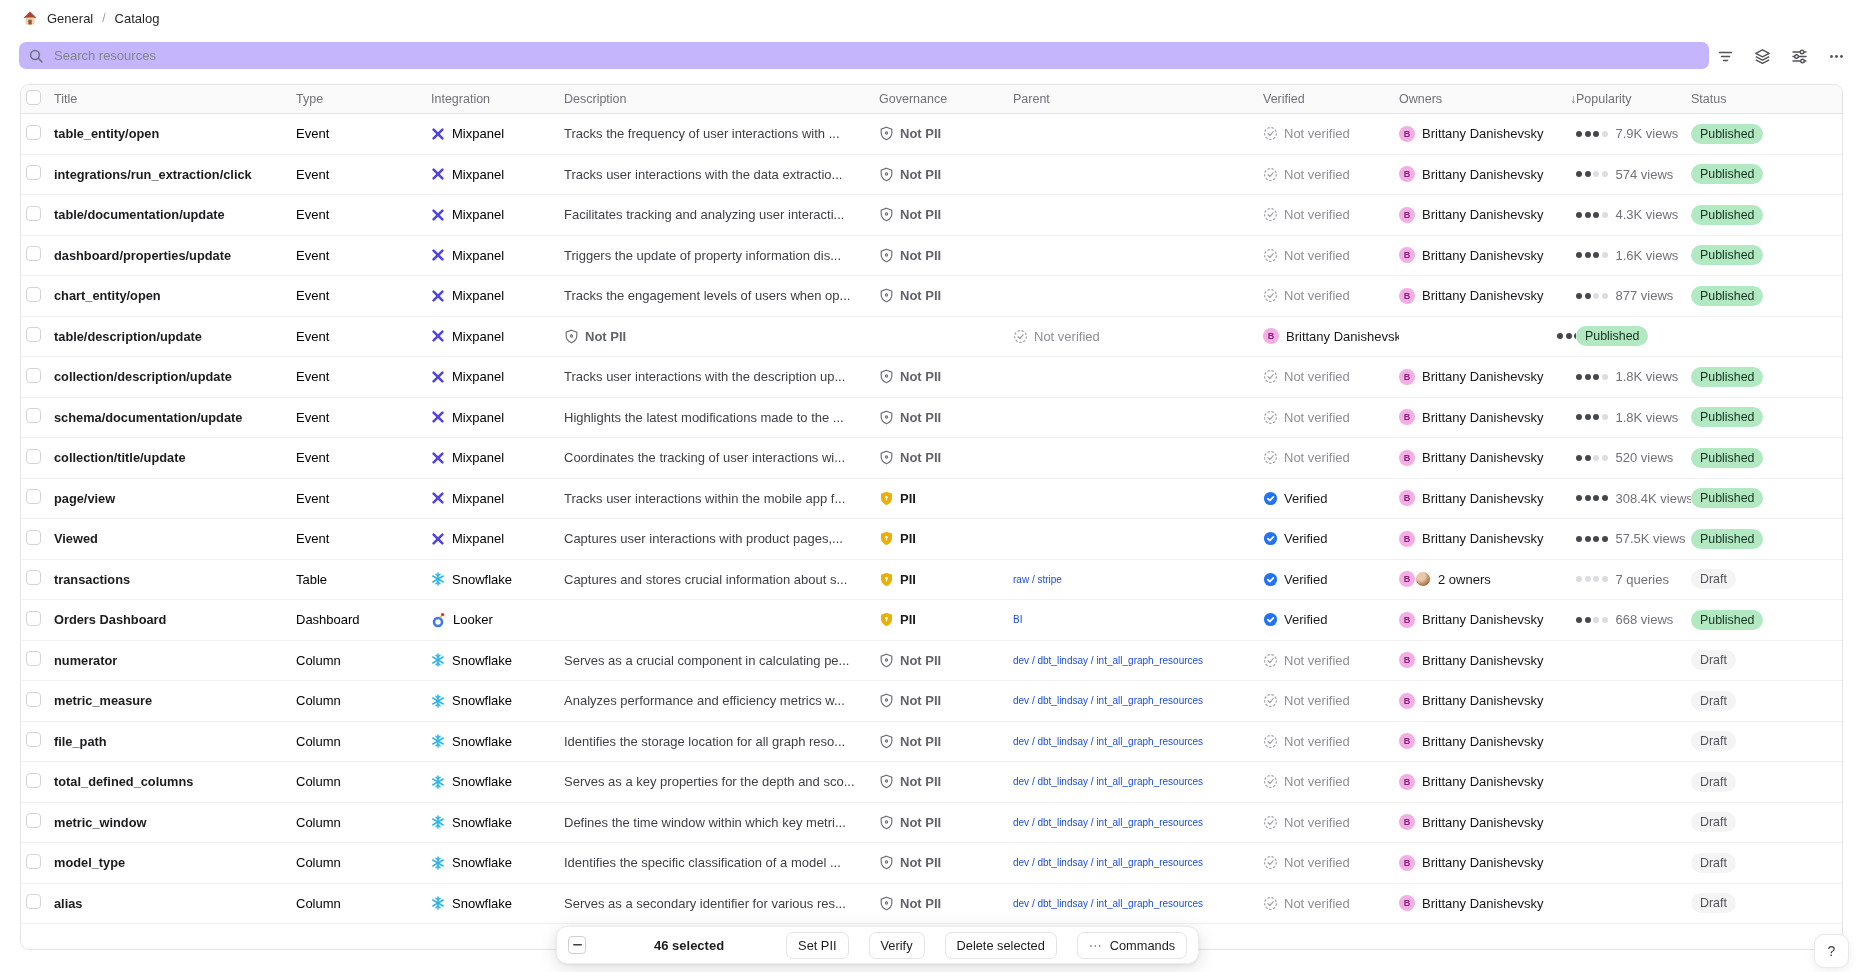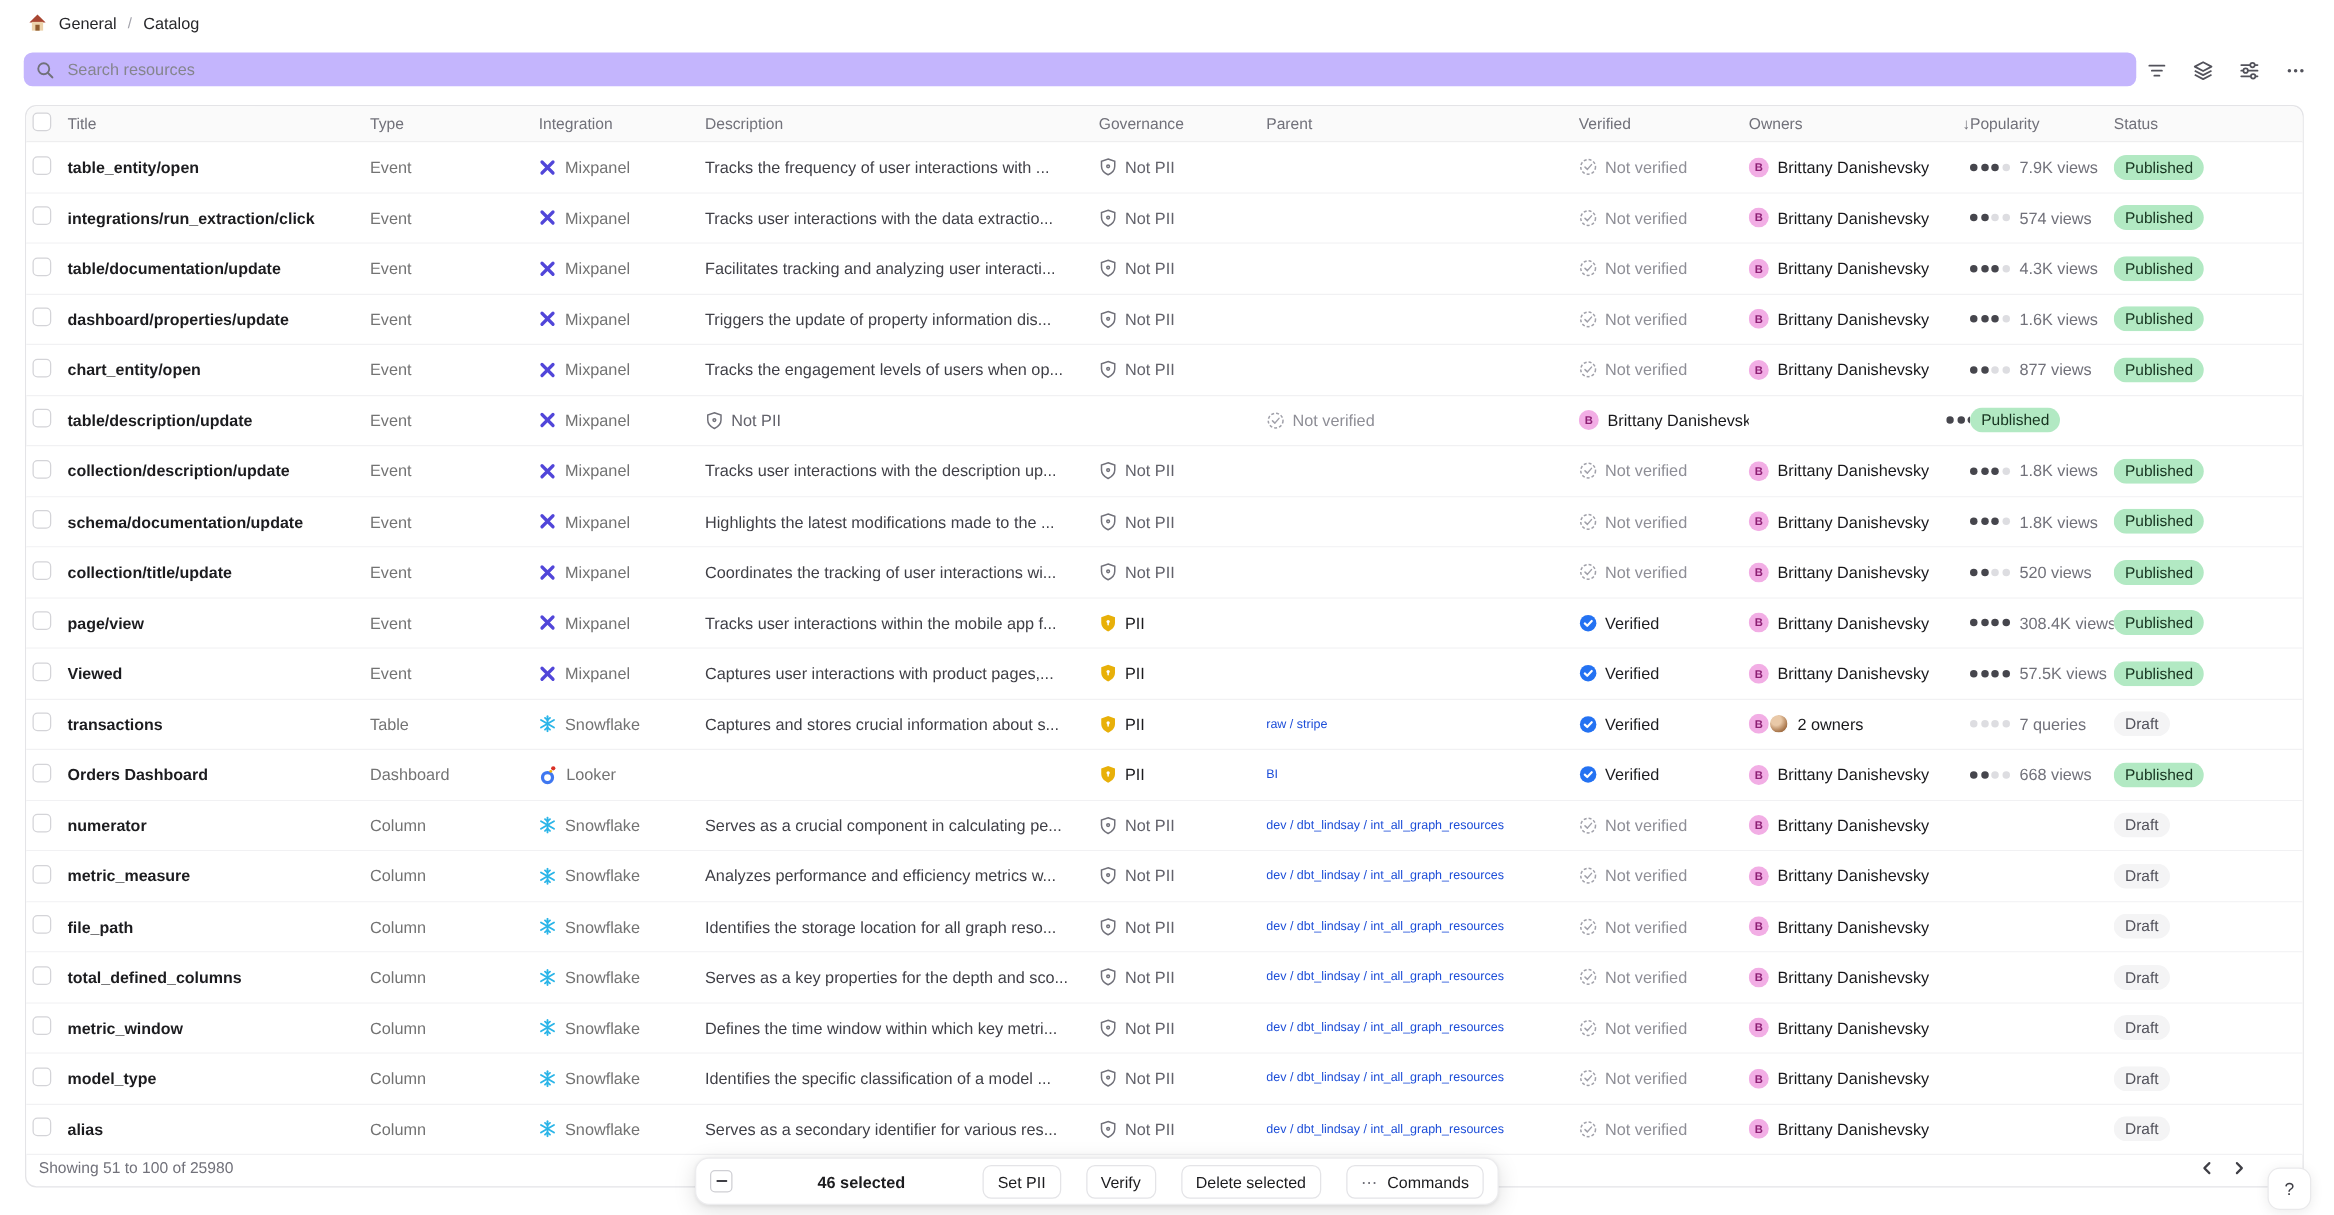--- a/index.html
+++ b/index.html
@@ -31,28 +31,28 @@
     color:#71717a; font-size:12.5px; }
   .th { overflow:hidden; white-space:nowrap; }
   .sort-arrow { color:#71717a; font-size:12px; text-align:right; }
   .tbody { position:relative; }
   .row { height:40.5px; border-bottom:1px solid #f1f1f3; position:relative; background:#fff; cursor:pointer; }
   .row.raised { z-index:2; background:transparent; }
   .cell { overflow:hidden; white-space:nowrap; padding-right:12px; }
   .cb-cell { padding-left:5px; overflow:visible; }
   .checkbox { width:15px; height:15px; border:1.5px solid #d4d4d8; border-radius:4px; background:#fff; display:inline-block; cursor:pointer; }
   .title { font-weight:700; font-size:12.8px; color:#1c1c1f; }
-  .muted { color:#737373; }
+  .muted { color:#000000; }
   .icon-label { display:flex; align-items:center; gap:7px; }
   .desc { color:#3f3f46; }
   .desc-cell { position:relative; height:100%; }
   .bullet-desc { position:absolute; top:-24px; left:24px; width:292px; line-height:29px; color:#3f3f46; white-space:normal; z-index:3; }
   .bullet-desc .bd-line { white-space:nowrap; }
   .bullet-dot { position:absolute; left:-14px; top:0; }
-  .gov { display:flex; align-items:center; gap:6px; }
+  .gov { display:flex; align-items:center; gap:6px;font-weight:bold; }
   .gov.notpii { color:#62626b; }
   .gov.pii { color:#1c1c1f; }
   .parent { color:#1d4ed8; font-size:10px; }
   .ver { display:flex; align-items:center; gap:6px; }
   .ver.no { color:#8e8e96; }
   .ver.yes { color:#1c1c1f; }
   .owners { display:flex; align-items:center; gap:7px; }
   .avatar { width:16px; height:16px; border-radius:50%; background:#f2aee5; color:#8d1f74;
     font-size:9px; font-weight:700; display:flex; align-items:center; justify-content:center; flex:none; }
   .avatar.photo { background:radial-gradient(circle at 35% 30%, #e9c9a8 0 30%, #a9764b 70%, #7c4f2c); margin-left:-7px; border:1px solid #fff; }
@@ -1123,35 +1123,20 @@
         </div>
         <div class="cell owners">
           <span class="avatar">B</span>
           <span>Brittany Danishevsky</span>
         </div>
         <div></div>
         <div class="cell pop"></div>
         <div class="cell"><span class="badge draft">Draft</span></div>
       </div>
     </div>
-  <div class="tfoot">
-    <span>Showing 51 to 100 of 25980</span>
-    <span class="pager">
-      <button>
-        <svg width="13" height="13" viewBox="0 0 13 13" fill="none" stroke="#3f3f46" stroke-width="1.7" stroke-linecap="round" stroke-linejoin="round">
-            <polyline points="8.5,2.5 4.5,6.5 8.5,10.5"></polyline>
-          </svg>
-      </button>
-      <button>
-        <svg width="13" height="13" viewBox="0 0 13 13" fill="none" stroke="#3f3f46" stroke-width="1.7" stroke-linecap="round" stroke-linejoin="round">
-            <polyline points="4.5,2.5 8.5,6.5 4.5,10.5"></polyline>
-          </svg>
-      </button>
-    </span>
-  </div>
 </div>
 
 <div class="action-bar">
   <button class="minus-btn">
       <svg width="9" height="2" viewBox="0 0 9 2">
         <rect width="9" height="1.6" rx="0.8" fill="#3f3f46"></rect>
       </svg>
     </button>
   <span class="sel-label">46 selected</span>
   <button class="ab-btn">Set PII</button>

